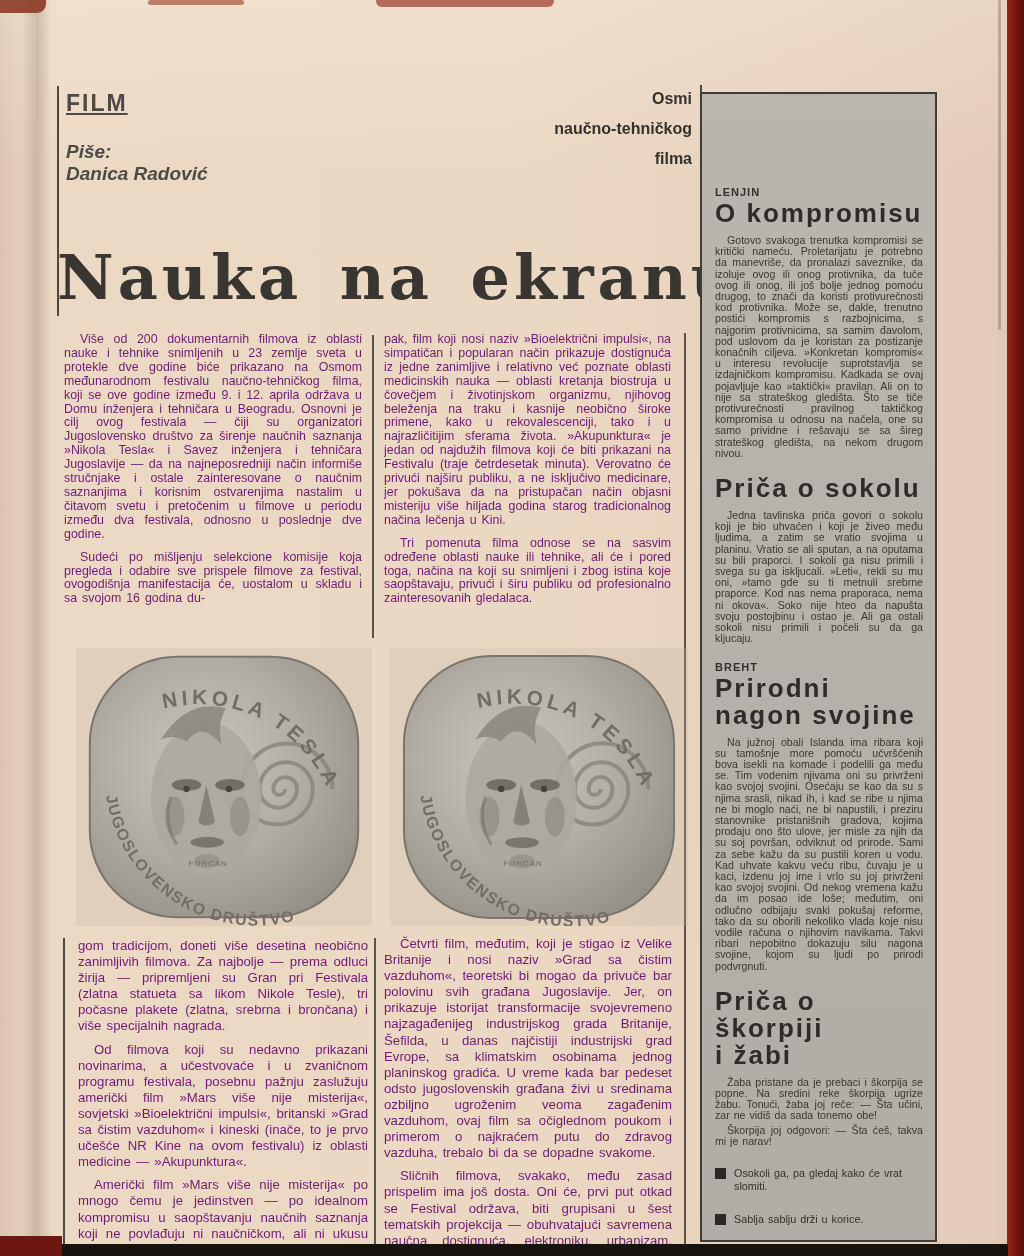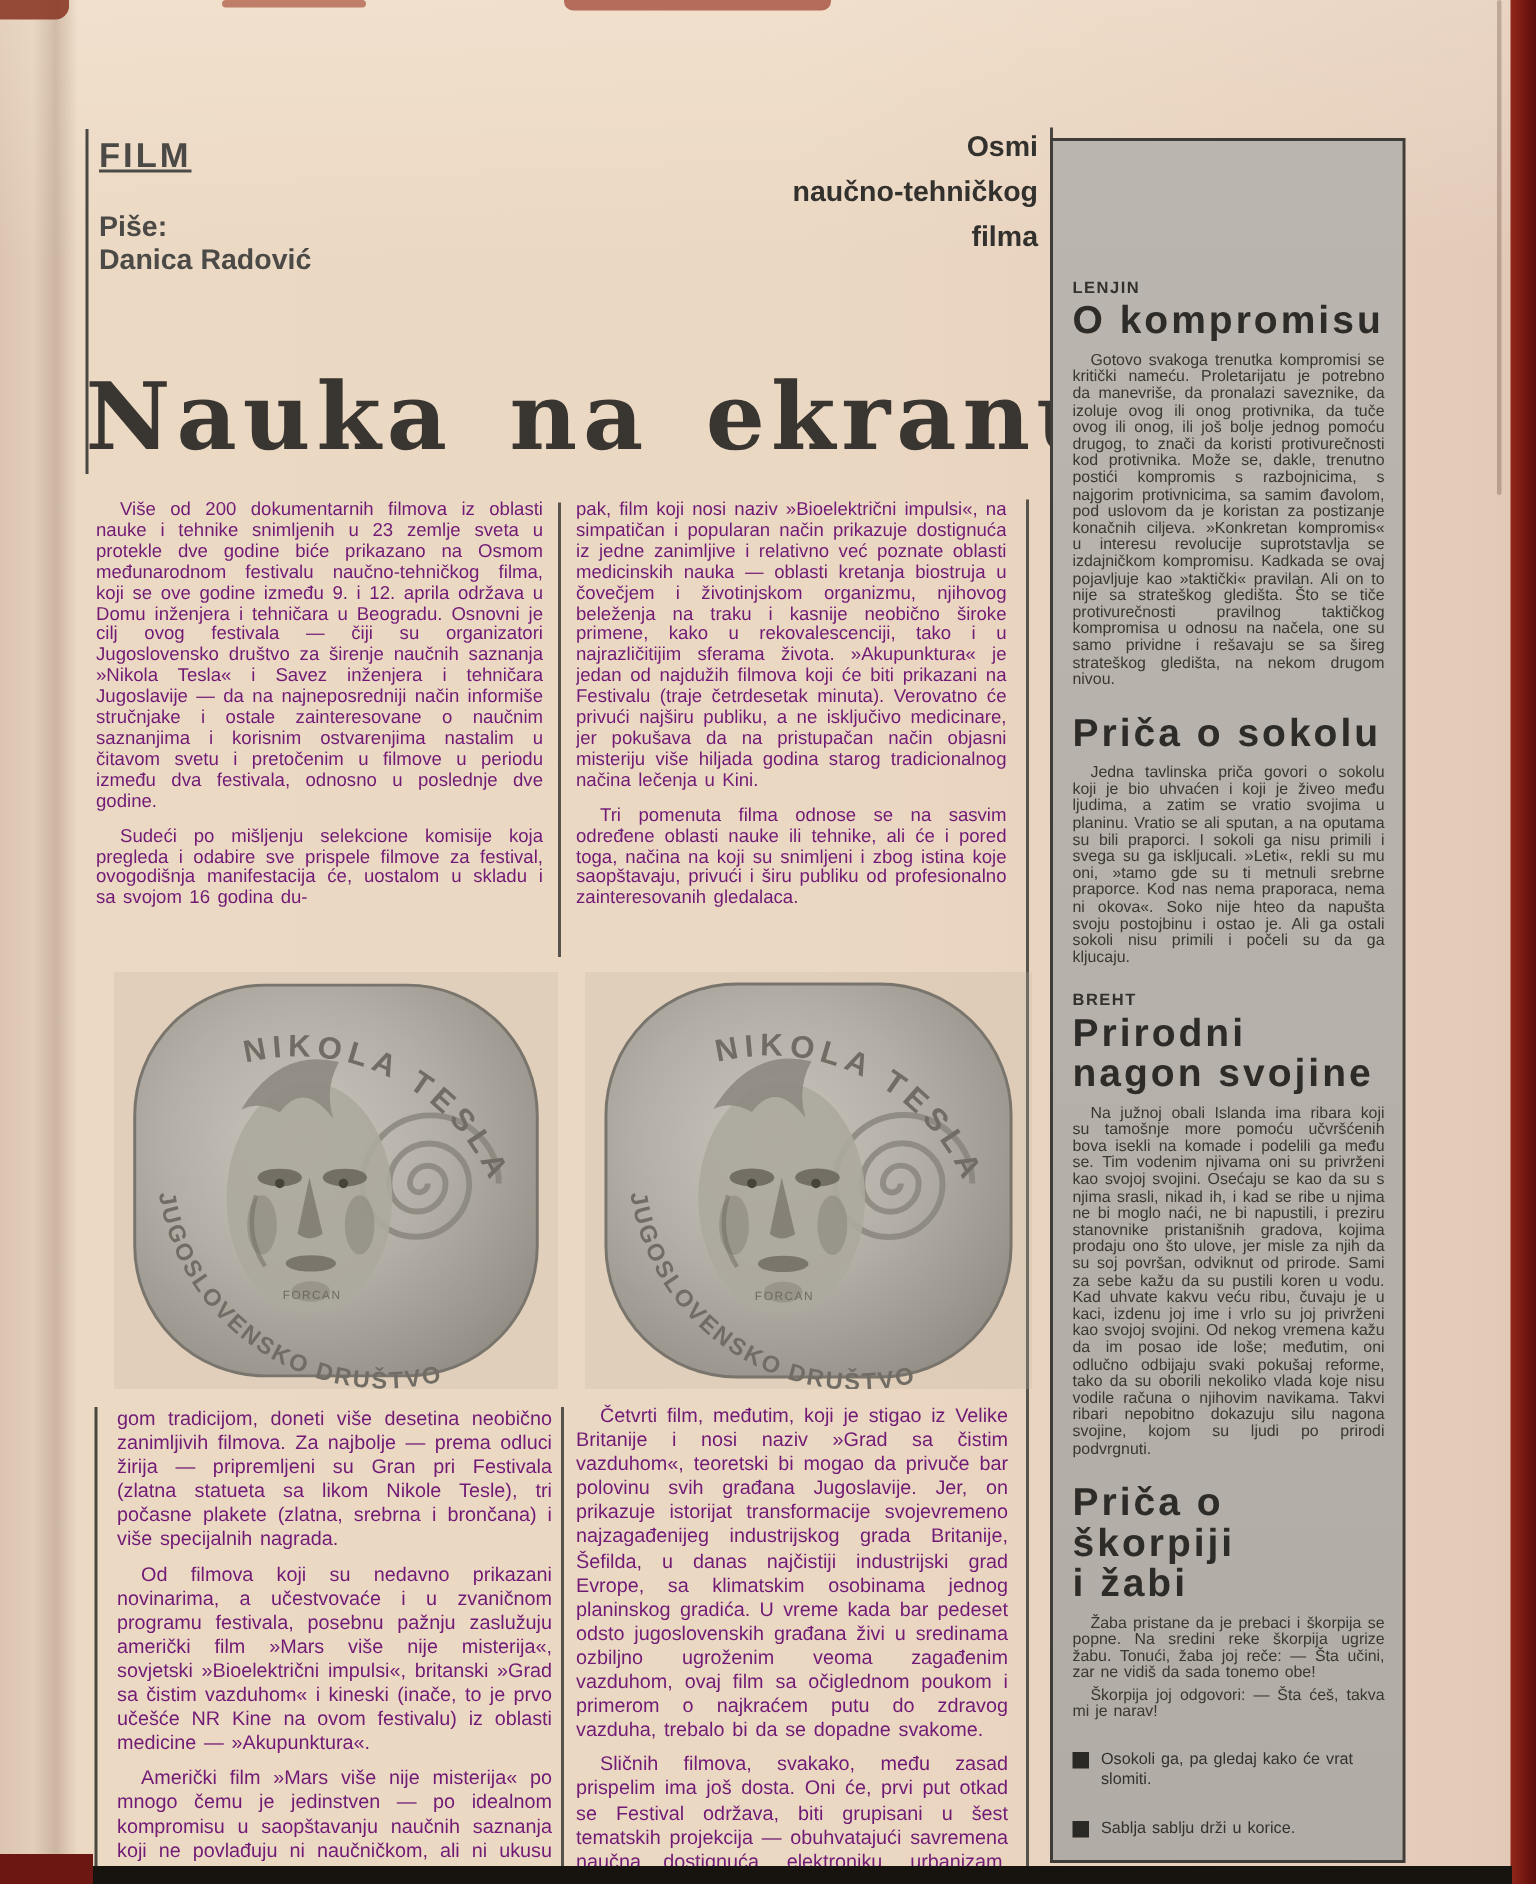--- a/index.html
+++ b/index.html
@@ -24,22 +24,22 @@
   .corner-red-bl{left:0;top:1236px;width:62px;height:20px;background:#6d1712;}
   .vrule{background:#4b4742;}
   .rule-a{left:57px;top:86px;width:2px;height:230px;}
   .rule-b{left:700px;top:85px;width:2px;height:233px;}
   .rule-c{left:372px;top:335px;width:2px;height:303px;background:#57534d;}
   .rule-d{left:374px;top:938px;width:2px;height:306px;background:#57534d;}
   .rule-e{left:684px;top:333px;width:2px;height:911px;background:#57534d;}
   .rule-f{left:63px;top:938px;width:2px;height:306px;}
   
   .film-label{left:66px;top:90px;font-size:23px;font-weight:bold;letter-spacing:2px;color:#4c4a46;text-decoration:underline;}
-  .byline{left:66px;top:141px;font-size:19px;font-weight:bold;color:#4c4a46;line-height:22px;}
-  .kicker{left:318px;top:84px;width:374px;text-align:right;font-size:19px;font-weight:bold;
+  .byline{left:66px;top:141px;font-size:19px;font-weight:bold;color:#4c4a46;line-height:22px;font-style:italic;}
+  .kicker{left:318px;top:84px;width:374px;text-align:right;font-size:16px;font-weight:bold;
     line-height:30px;color:#33312d;}
   .headline{left:57px;top:241px;width:648px;font-family:"DejaVu Serif",serif;font-weight:bold;
     font-size:62px;letter-spacing:4px;word-spacing:12px;color:#393530;white-space:nowrap;}
   
   .body-text{font-size:12.4px;line-height:13.9px;color:#701a75;text-align:justify;word-spacing:1.5px;}
   .body-text p{margin:0 0 9px 0;text-indent:16px;}
   .body-text p.cont{text-indent:0;}
   .body-lg{font-size:13.2px;line-height:16.1px;}
   .body-lg p{margin:0 0 7px 0;}
   .col1{left:64px;top:333px;width:298px;height:313px;overflow:hidden;}

